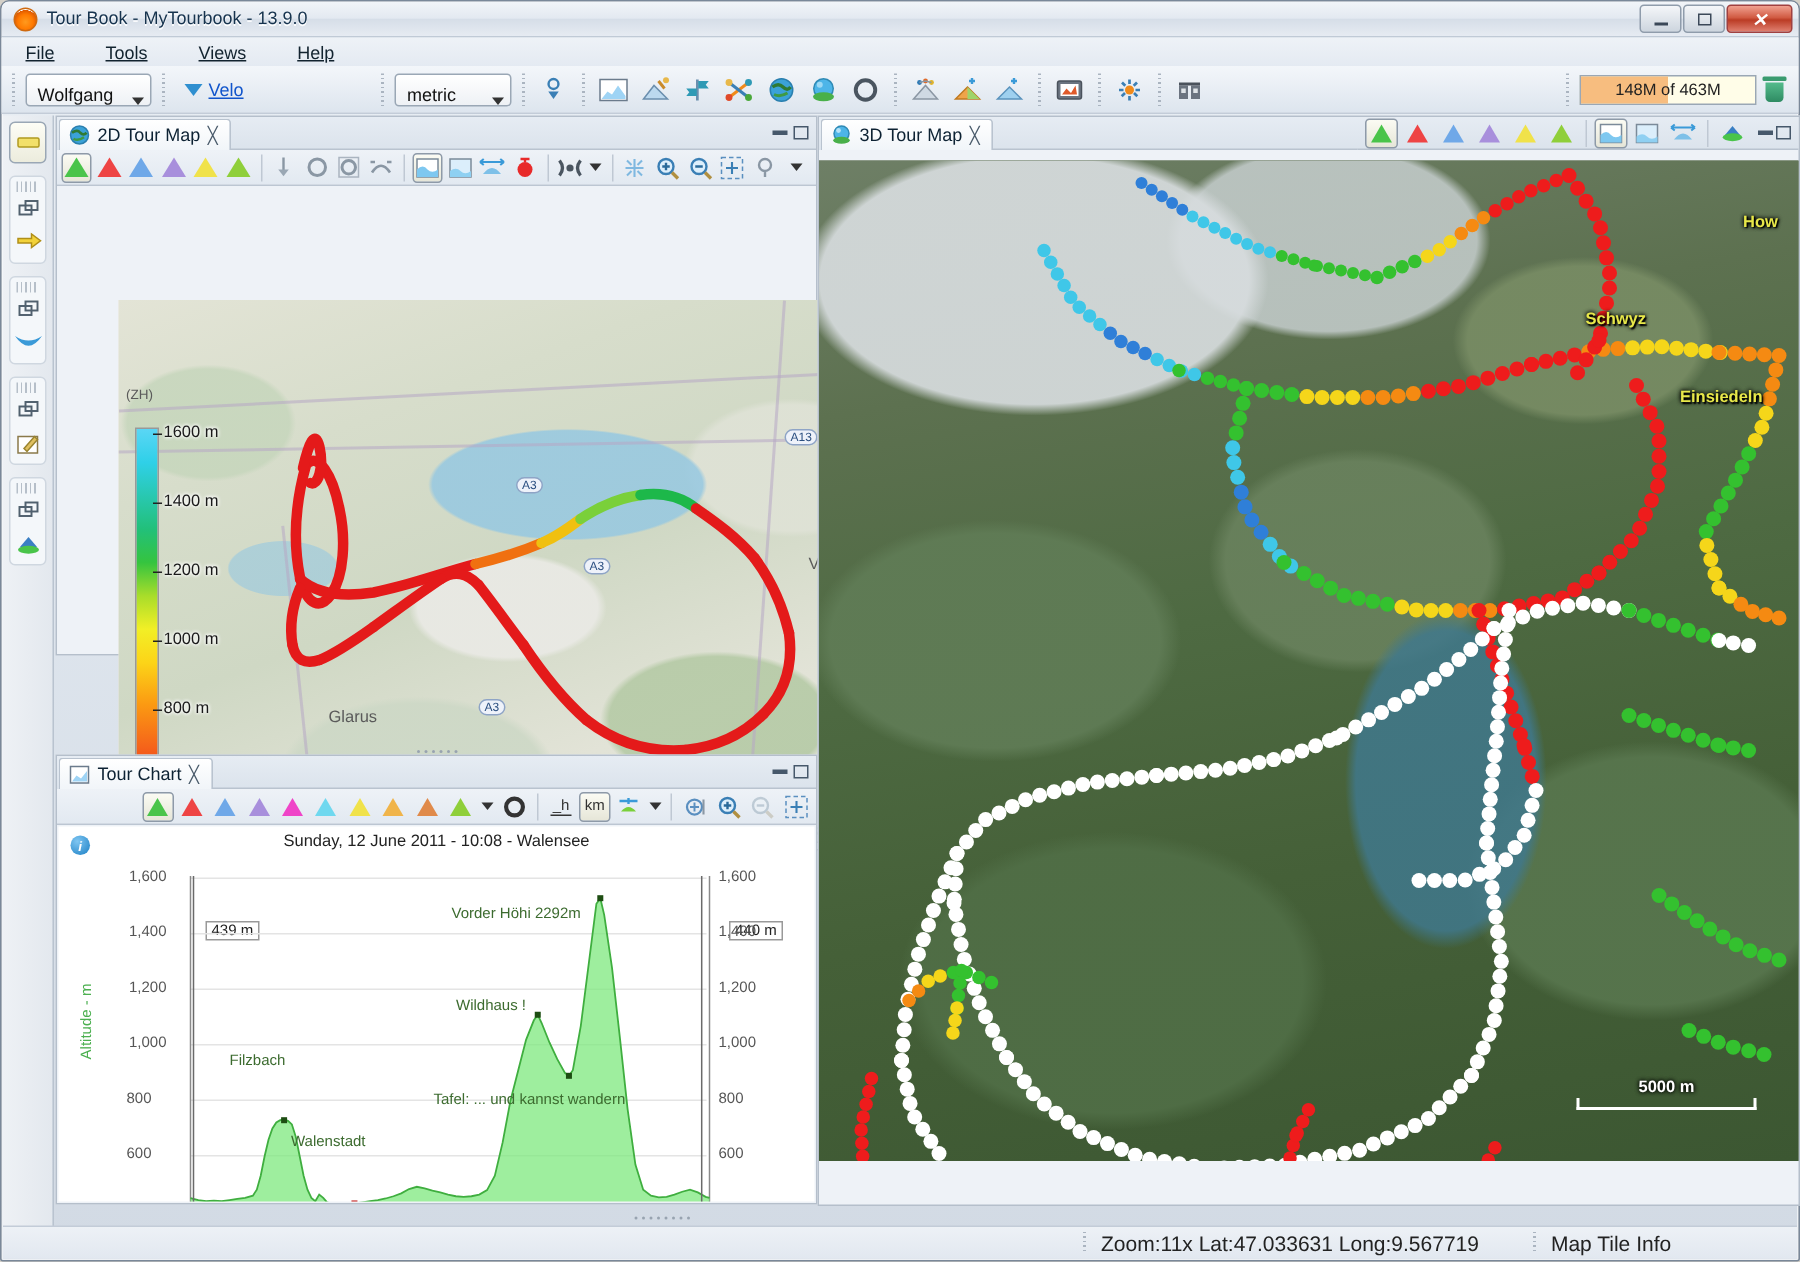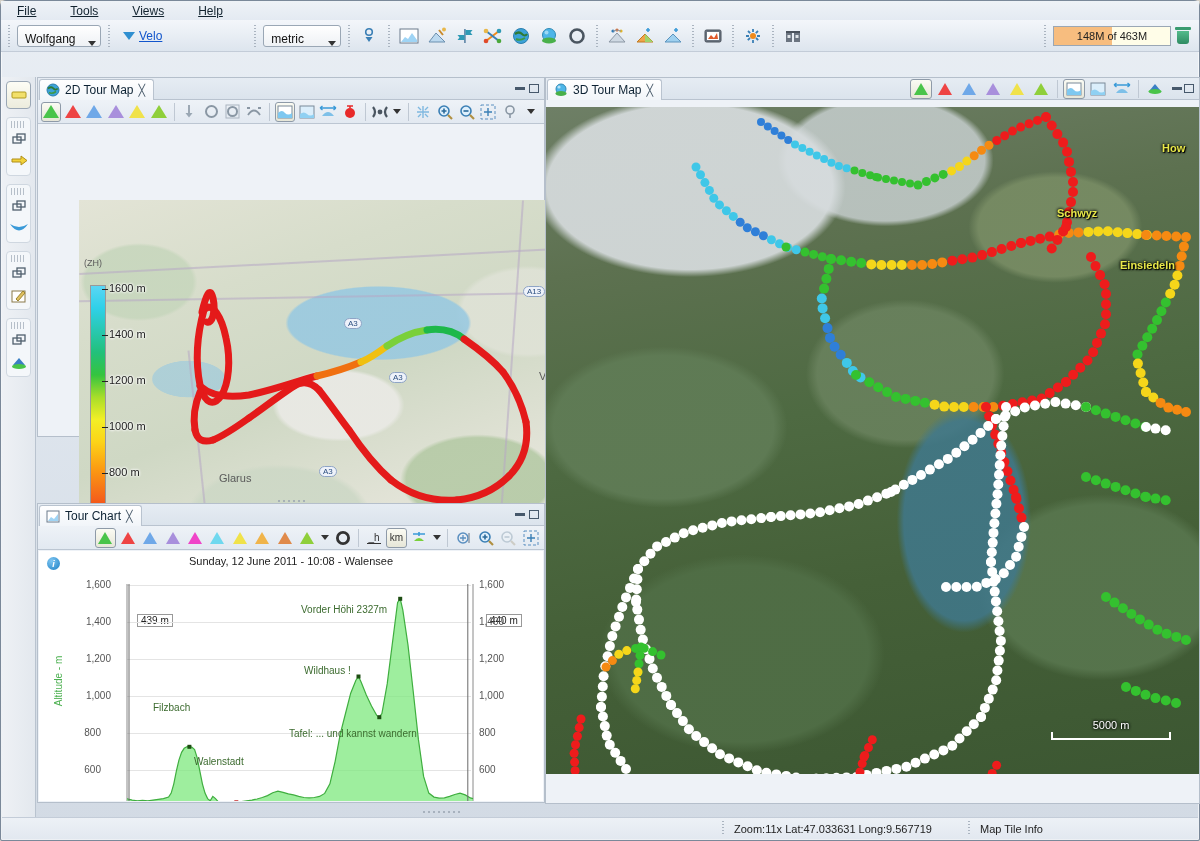--- a/index.html
+++ b/index.html
@@ -145,21 +145,21 @@
        radial-gradient(ellipse 140px 90px at 78% 18%, rgba(120,140,100,.9) 0 55%, transparent 62%),
        radial-gradient(ellipse 120px 200px at 64% 62%, rgba(64,120,140,.85) 0 50%, transparent 56%),
        radial-gradient(ellipse 200px 130px at 18% 48%, rgba(96,124,86,.9) 0 55%, transparent 62%),
        radial-gradient(ellipse 230px 160px at 30% 82%, rgba(80,110,70,.92) 0 55%, transparent 62%),
        radial-gradient(ellipse 200px 150px at 85% 72%, rgba(88,118,78,.9) 0 55%, transparent 62%),
        radial-gradient(ellipse 160px 120px at 55% 40%, rgba(108,132,96,.8) 0 55%, transparent 62%),
        linear-gradient(170deg,#6e7f66 0%,#5d7150 22%,#4e6a42 45%,#456038 68%,#3c5732 100%); }
   .p3label { position:absolute; font-size:11px; color:#e8e84a; font-weight:bold;
      text-shadow:0 0 3px #000,0 0 3px #000,1px 1px 1px #000; }
   #scalebar3d { position:absolute; right:28px; bottom:34px; color:#fff; font-size:11px; text-align:center;
-     text-shadow:0 0 3px #000,0 0 3px #000; }
+     text-shadow:0 0 3px #000,0 0 3px #000;font-weight:bold; }
   #scalebar3d .bar { margin-top:1px; height:8px; border-left:2px solid #fff; border-right:2px solid #fff;
      border-bottom:2px solid #fff; width:120px; }
 
   
   #chartPanel { position:absolute; left:36px; top:502px; width:508px; height:300px; }
   #chartArea { position:absolute; left:1px; top:47px; right:1px; bottom:1px; background:#fff; overflow:hidden; }
   #chartTitle { position:absolute; top:4px; left:0; right:0; text-align:center; font-size:11px; color:#222; }
   #infoDot { position:absolute; left:8px; top:6px; width:13px; height:13px; border-radius:50%;
      background:radial-gradient(circle at 35% 30%, #7fc6f2, #1b7fc4); color:#fff; font-size:9px;
      font-weight:bold; display:flex; align-items:center; justify-content:center; font-style:italic; }
@@ -170,30 +170,45 @@
   .ytick { position:absolute; font-size:10px; color:#555; white-space:nowrap; }
   .gridline { position:absolute; height:1px; background:#e4e4e4; }
   .pt-label { position:absolute; font-size:10px; color:#3c6b2f; white-space:nowrap; }
 
   
   .sash { position:absolute; display:flex; align-items:center; justify-content:center; gap:3px; }
   .sash i { width:2px; height:2px; background:#98a3b0; border-radius:50%; display:block; }
 
   
   #statusbar { position:absolute; left:1px; right:1px; bottom:1px; height:22px;
-     display:flex; align-items:center; font-size:11px; color:#222;
+     display:flex; align-items:center; font-size:14px; color:#222;
      background:linear-gradient(180deg,#edf1f6,#e2e8f0); border-top:1px solid #c3ccd8; }
   .status-sep { width:2px; height:15px; margin:0 10px;
      background:repeating-linear-gradient(180deg,#aab4c0 0 1px,transparent 1px 3px); }
 </style>
 </head>
 <body>
 
 <div id="window">
 
+  <div id="titlebar">
+    <div id="title-icon"></div>
+    <div id="title-text">Tour Book - MyTourbook - 13.9.0</div>
+    <div class="wbtns">
+      <div class="wbtn">
+          <i class="min-i"></i>
+        </div>
+      <div class="wbtn">
+          <i class="max-i"></i>
+        </div>
+      <div class="wbtn close">
+          <i class="close-i">✕</i>
+        </div>
+    </div>
+  </div>
 
   <div id="menubar">
     <div class="menu-item"><u>File</u></div>
     <div class="menu-item"><u>Tools</u></div>
     <div class="menu-item"><u>Views</u></div>
     <div class="menu-item"><u>Help</u></div>
   </div>
 
   <div id="toolbar">
     <div class="tb-sep"></div>
@@ -736,21 +751,21 @@
             <rect x="359.2" y="12.8" width="4" height="4" fill="#1d4d12"></rect>
             <line x1="90" x2="90" y1="0" y2="222" stroke="#6a6a6a" stroke-width="1"></line>
             <line x1="428.796992481203" x2="428.796992481203" y1="0" y2="222" stroke="#6a6a6a" stroke-width="1"></line>
           </g>
       </svg>
 
       <div class="pt-label" style="left:114px; top:151px">Filzbach</div>
       <div class="pt-label" style="left:155px; top:205px">Walenstadt</div>
       <div class="pt-label" style="left:265px; top:114px">Wildhaus !</div>
       <div class="pt-label" style="left:250px; top:177px">Tafel: ... und kannst wandern</div>
-      <div class="pt-label" style="left:262px; top:53px">Vorder Höhi 2327m</div>
+      <div class="pt-label" style="left:262px; top:53px">Vorder Höhi 2292m</div>
     </div>
   </div>
 
   <div class="sash" style="left:36px; top:497px; width:508px; height:5px;">
     <i></i>
       <i></i>
       <i></i>
       <i></i>
       <i></i>
       <i></i>

